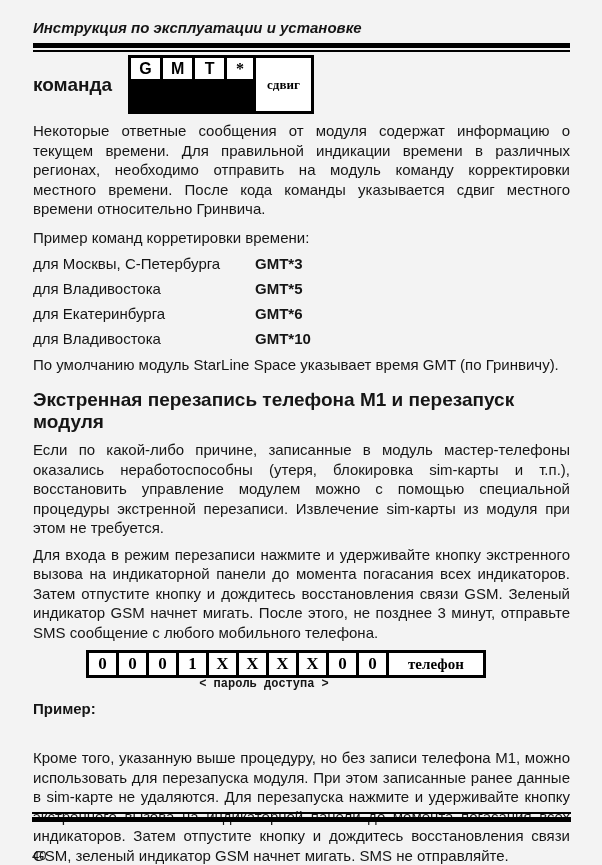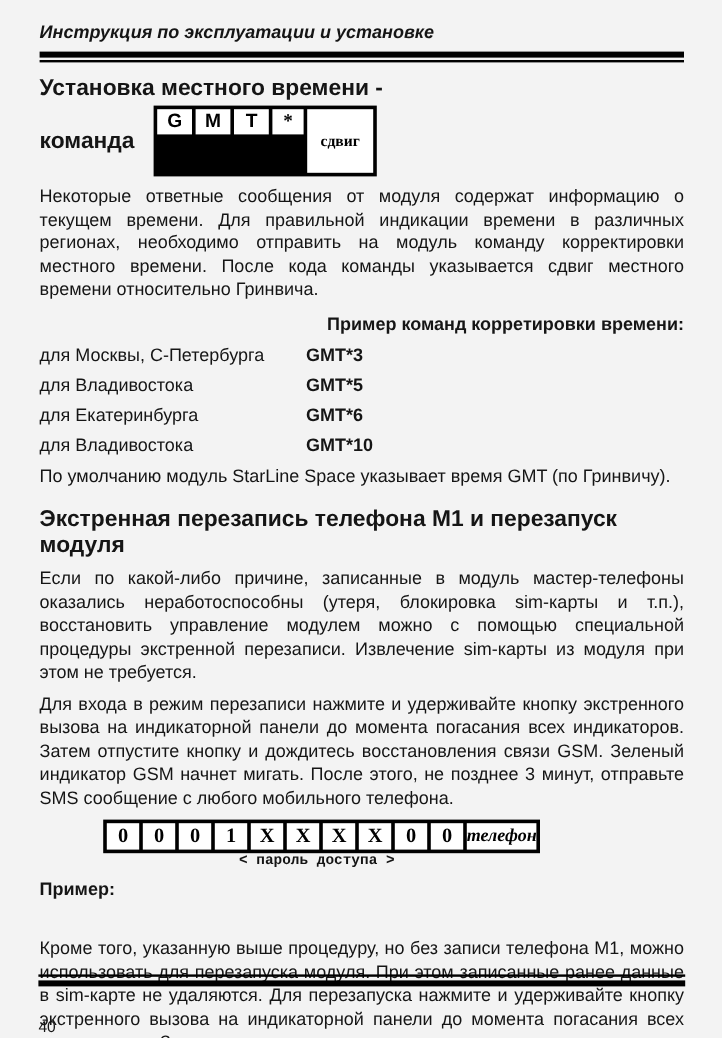--- a/index.html
+++ b/index.html
@@ -46,21 +46,21 @@
   .cmdbox .cell + .cell { margin-left:3px; }
   .cmd-letter { width:29px; font-size:16px; }
   .cmd-star { width:26px; font-size:16px; font-family:"Liberation Serif", serif; }
   .cmd-shift { padding:16px 11px; font-size:13px; font-family:"Liberation Serif", serif; }
 
   
   .para {
     font-size:15px; line-height:19.5px;
     text-align:justify; margin-top:7px;
   }
-  .bold-label { font-size:15px; font-weight:bold; margin-top:9px; line-height:19px;text-align:right; }
+  .bold-label { font-size:15px; font-weight:normal; margin-top:9px; line-height:19px; }
 
   .gmt-table { margin-top:4px; }
   .gmt-row { display:flex; font-size:15px; line-height:25px; }
   .gmt-city { width:222px; }
   .gmt-cmd { font-weight:bold; }
 
   .note { font-size:15px; line-height:19.5px; margin-top:4px; }
 
   .h2 {
     font-size:19px; font-weight:bold; line-height:22px;
@@ -70,21 +70,21 @@
   
   .smsbox-wrap { margin-top:8px; margin-left:53px; }
   .smsbox { display:inline-flex; align-items:stretch; background:#000; padding:3px; }
   .smsbox .scell {
     background:#fff; color:#000;
     display:flex; align-items:center; justify-content:center;
     height:22px; width:27px;
     font-family:"Liberation Serif", serif; font-weight:bold; font-size:17px;
   }
   .smsbox .scell + .scell { margin-left:3px; }
-  .smsbox .scell-phone { width:auto; padding:0 0; font-size:15px;font-style:italic; }
+  .smsbox .scell-phone { width:auto; padding:0 19px; font-size:15px; }
   .password-label {
     font-family:Liberation Mono, monospace; font-weight:bold;
     font-size:12px; line-height:13px;
     width:396px; text-align:center;
     margin-left:-20px;
   }
 
   
   .example { display:flex; margin-top:5px; font-size:15px; }
   .example-label { font-weight:bold; width:62px; line-height:25px; }
@@ -106,21 +106,20 @@
 <div class="page">
   <div class="content">
 
     <div class="doc-header-title">Инструкция по эксплуатации и установке</div>
     <div class="double-rule-top">
       <div class="thick"></div>
       <div class="gap"></div>
       <div class="thin"></div>
     </div>
 
-    <div class="h1">Установка местного времени -</div>
     <div class="h1-line2">
       <span class="h1-word">команда</span>
       <span class="cmdbox">
         <span class="cell cmd-letter">G</span>
         <span class="cell cmd-letter">M</span>
         <span class="cell cmd-letter">T</span>
         <span class="cell cmd-star">*</span>
         <span class="cell cmd-shift">сдвиг</span>
       </span>
     </div>

